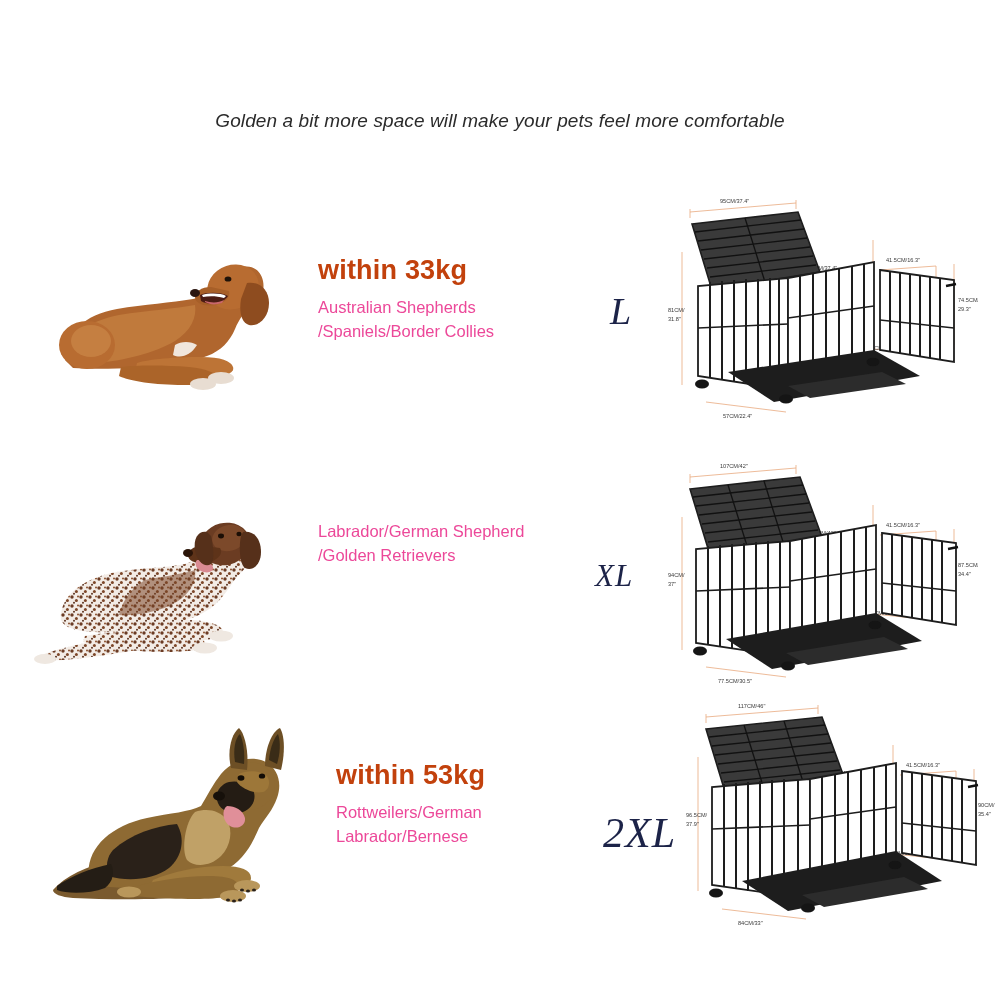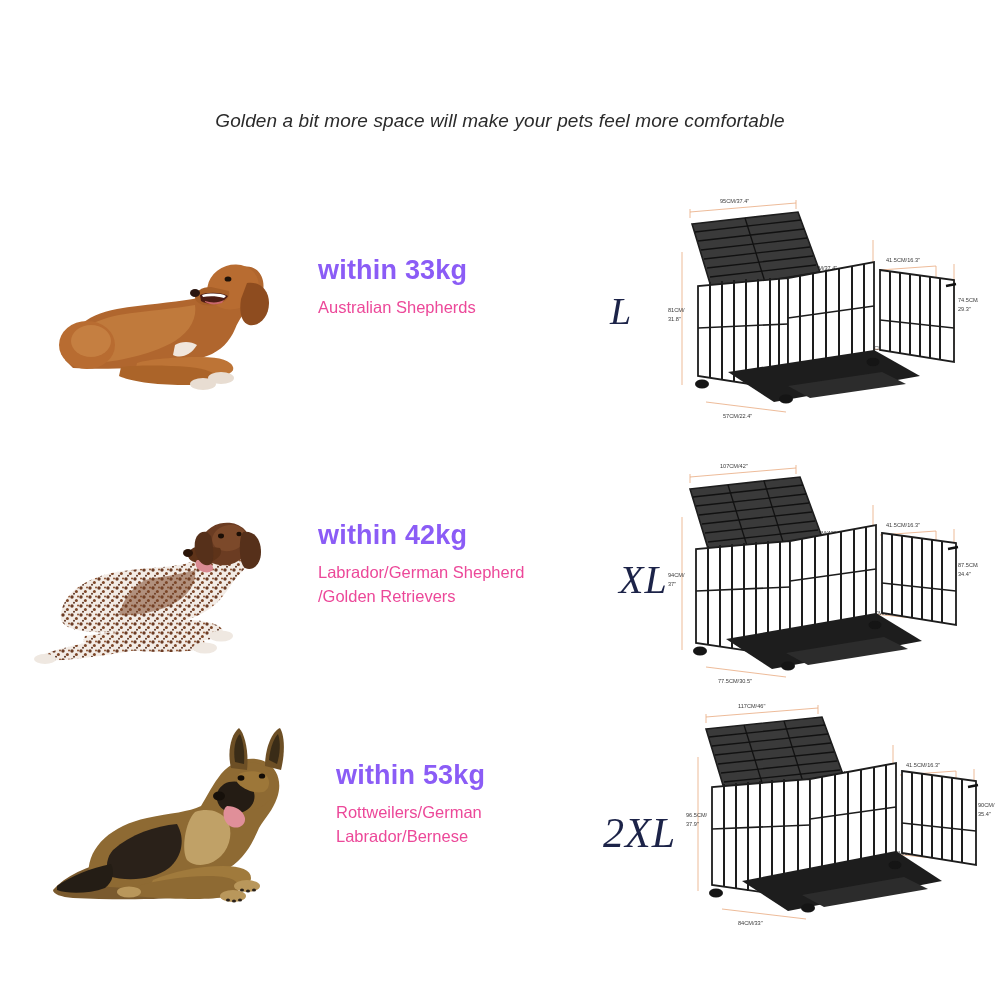--- a/index.html
+++ b/index.html
@@ -37,38 +37,38 @@
   .row{position:absolute;left:0;width:1000px;height:250px;}
   .row-1{top:195px;}
   .row-2{top:460px;}
   .row-3{top:700px;margin-left:18px;}
 
   .photo{position:absolute;left:25px;top:0;width:275px;height:240px;}
   .photo svg{display:block;width:100%;height:100%;}
 
   .textblock{position:absolute;left:318px;top:60px;width:270px;}
   .weight{
-    font-size:27px;font-weight:700;color:#8b5cf6;letter-spacing:0.2px;
+    font-size:27px;font-weight:700;color:#c2410c;letter-spacing:0.2px;
     line-height:1.15;margin-bottom:10px;white-space:nowrap;
   }
   .breeds{font-size:16.5px;font-weight:400;color:#ec4899;line-height:1.45;}
   .breeds div{white-space:nowrap;}
 
   .sizelabel{
     position:absolute;
     font-family:"Liberation Serif", serif;
     font-style:italic;
     font-weight:400;
     color:#1c2348;
     font-size:40px;
     letter-spacing:1px;
     line-height:1;
   }
   .size-1{left:610px;top:97px;font-size:38px;}
-  .size-2{left:595px;top:100px;font-size:40px;margin-left:24px;}
+  .size-2{left:595px;top:100px;font-size:31px;}
   .size-3{left:585px;top:112px;font-size:42px;}
 
   .cage{position:absolute;left:668px;top:-5px;width:310px;height:250px;}
   .cage svg{display:block;width:100%;height:100%;}
 
   
   .dimtxt{font-family:"Liberation Sans",sans-serif;font-size:5.6px;fill:#3a3a3a;}
 </style>
 </head>
 <body>
@@ -117,20 +117,21 @@
           <ellipse cx="62" cy="150" rx="28" ry="24" fill="#b86c31"></ellipse>
           <ellipse cx="66" cy="146" rx="20" ry="16" fill="#c57f41"></ellipse>
         </g>
       </svg>
     </div>
 
     <div class="textblock">
       <div class="weight">within 33kg</div>
       <div class="breeds">
         <div>Australian Shepherds</div>
+        <div>/Spaniels/Border Collies</div>
       </div>
     </div>
 
     <div class="sizelabel size-1">L</div>
 
     <div class="cage">
       <svg viewBox="0 0 310 250">
 
         <g stroke="#e9a97f" stroke-width="0.8" fill="none">
           <path d="M22 22 L128 13"></path>
@@ -273,21 +274,20 @@
           <path d="M40 150 C56 142 74 140 86 144 C92 148 90 156 80 160 C66 166 48 166 40 160 Z" fill="url(#ticking)"></path>
 
           <ellipse cx="196" cy="176" rx="12" ry="5.5" fill="#efe8e1"></ellipse>
           <ellipse cx="180" cy="188" rx="12" ry="5.5" fill="#efe8e1"></ellipse>
           <ellipse cx="20" cy="199" rx="11" ry="5" fill="#efe8e1"></ellipse>
         </g>
       </svg>
     </div>
 
     <div class="textblock">
-      <div class="weight">within 42kg</div>
       <div class="breeds">
         <div>Labrador/German Shepherd</div>
         <div>/Golden Retrievers</div>
       </div>
     </div>
 
     <div class="sizelabel size-2">XL</div>
 
     <div class="cage">
       <svg viewBox="0 0 310 250">

